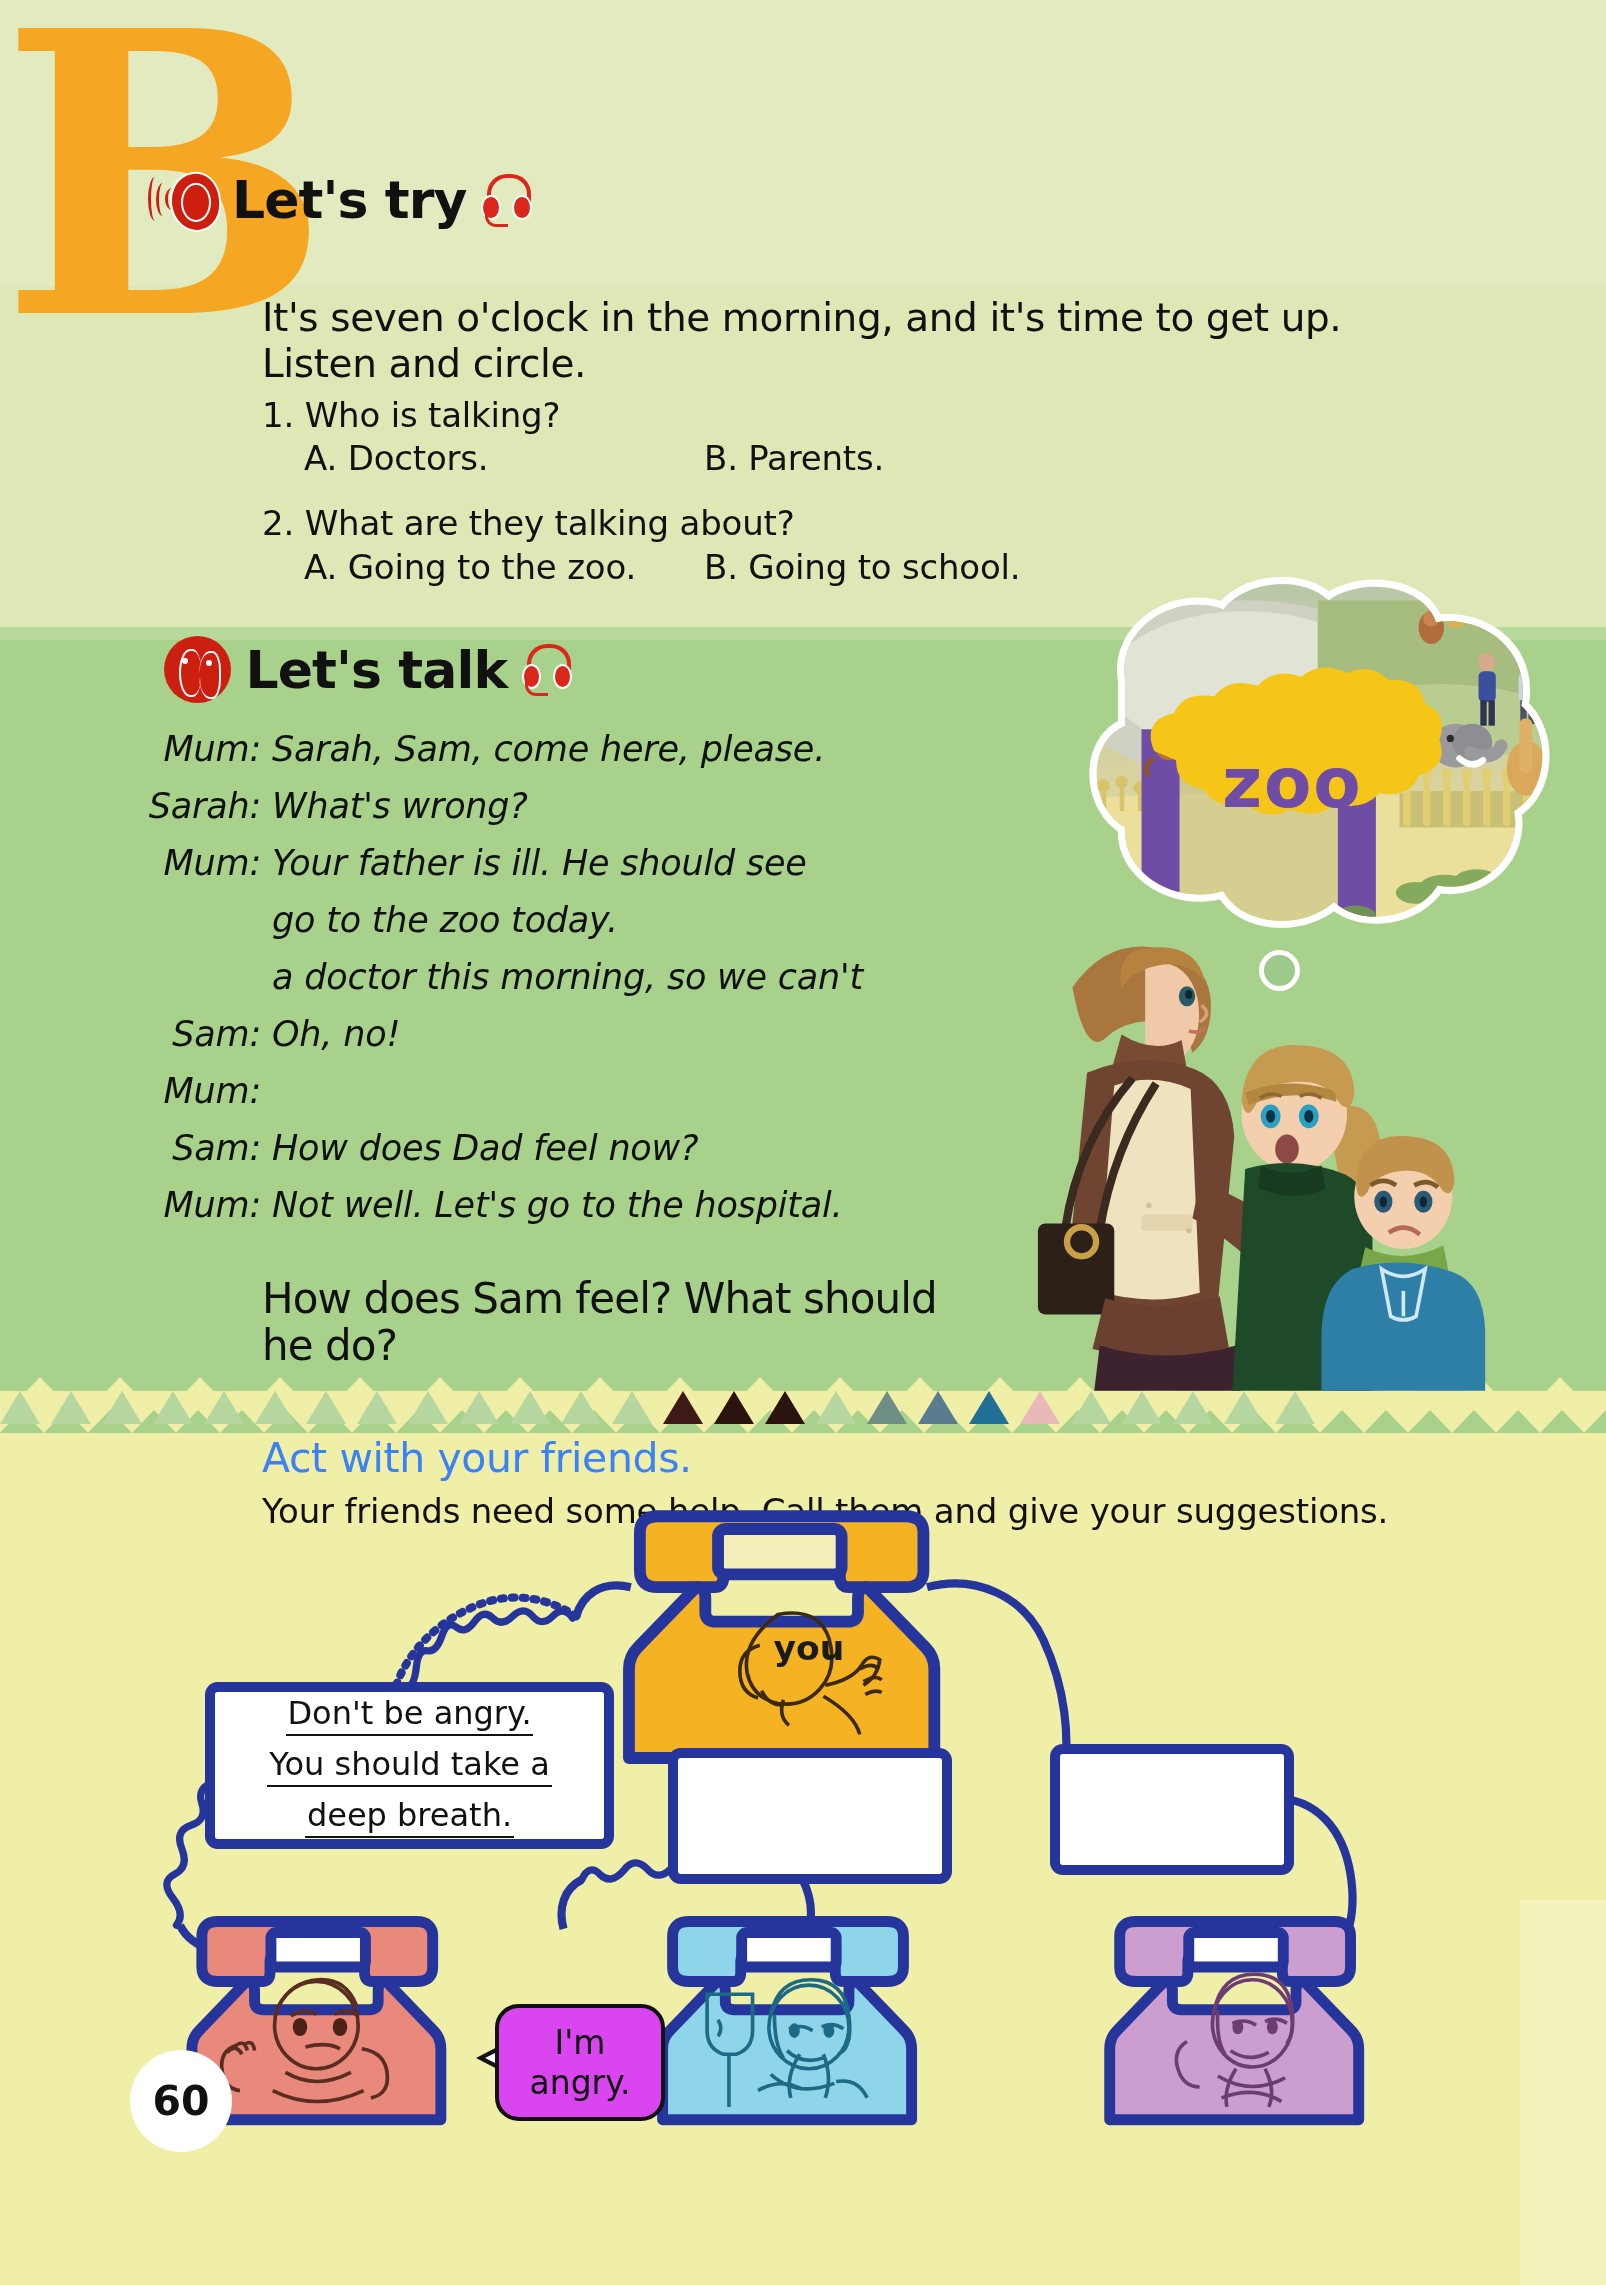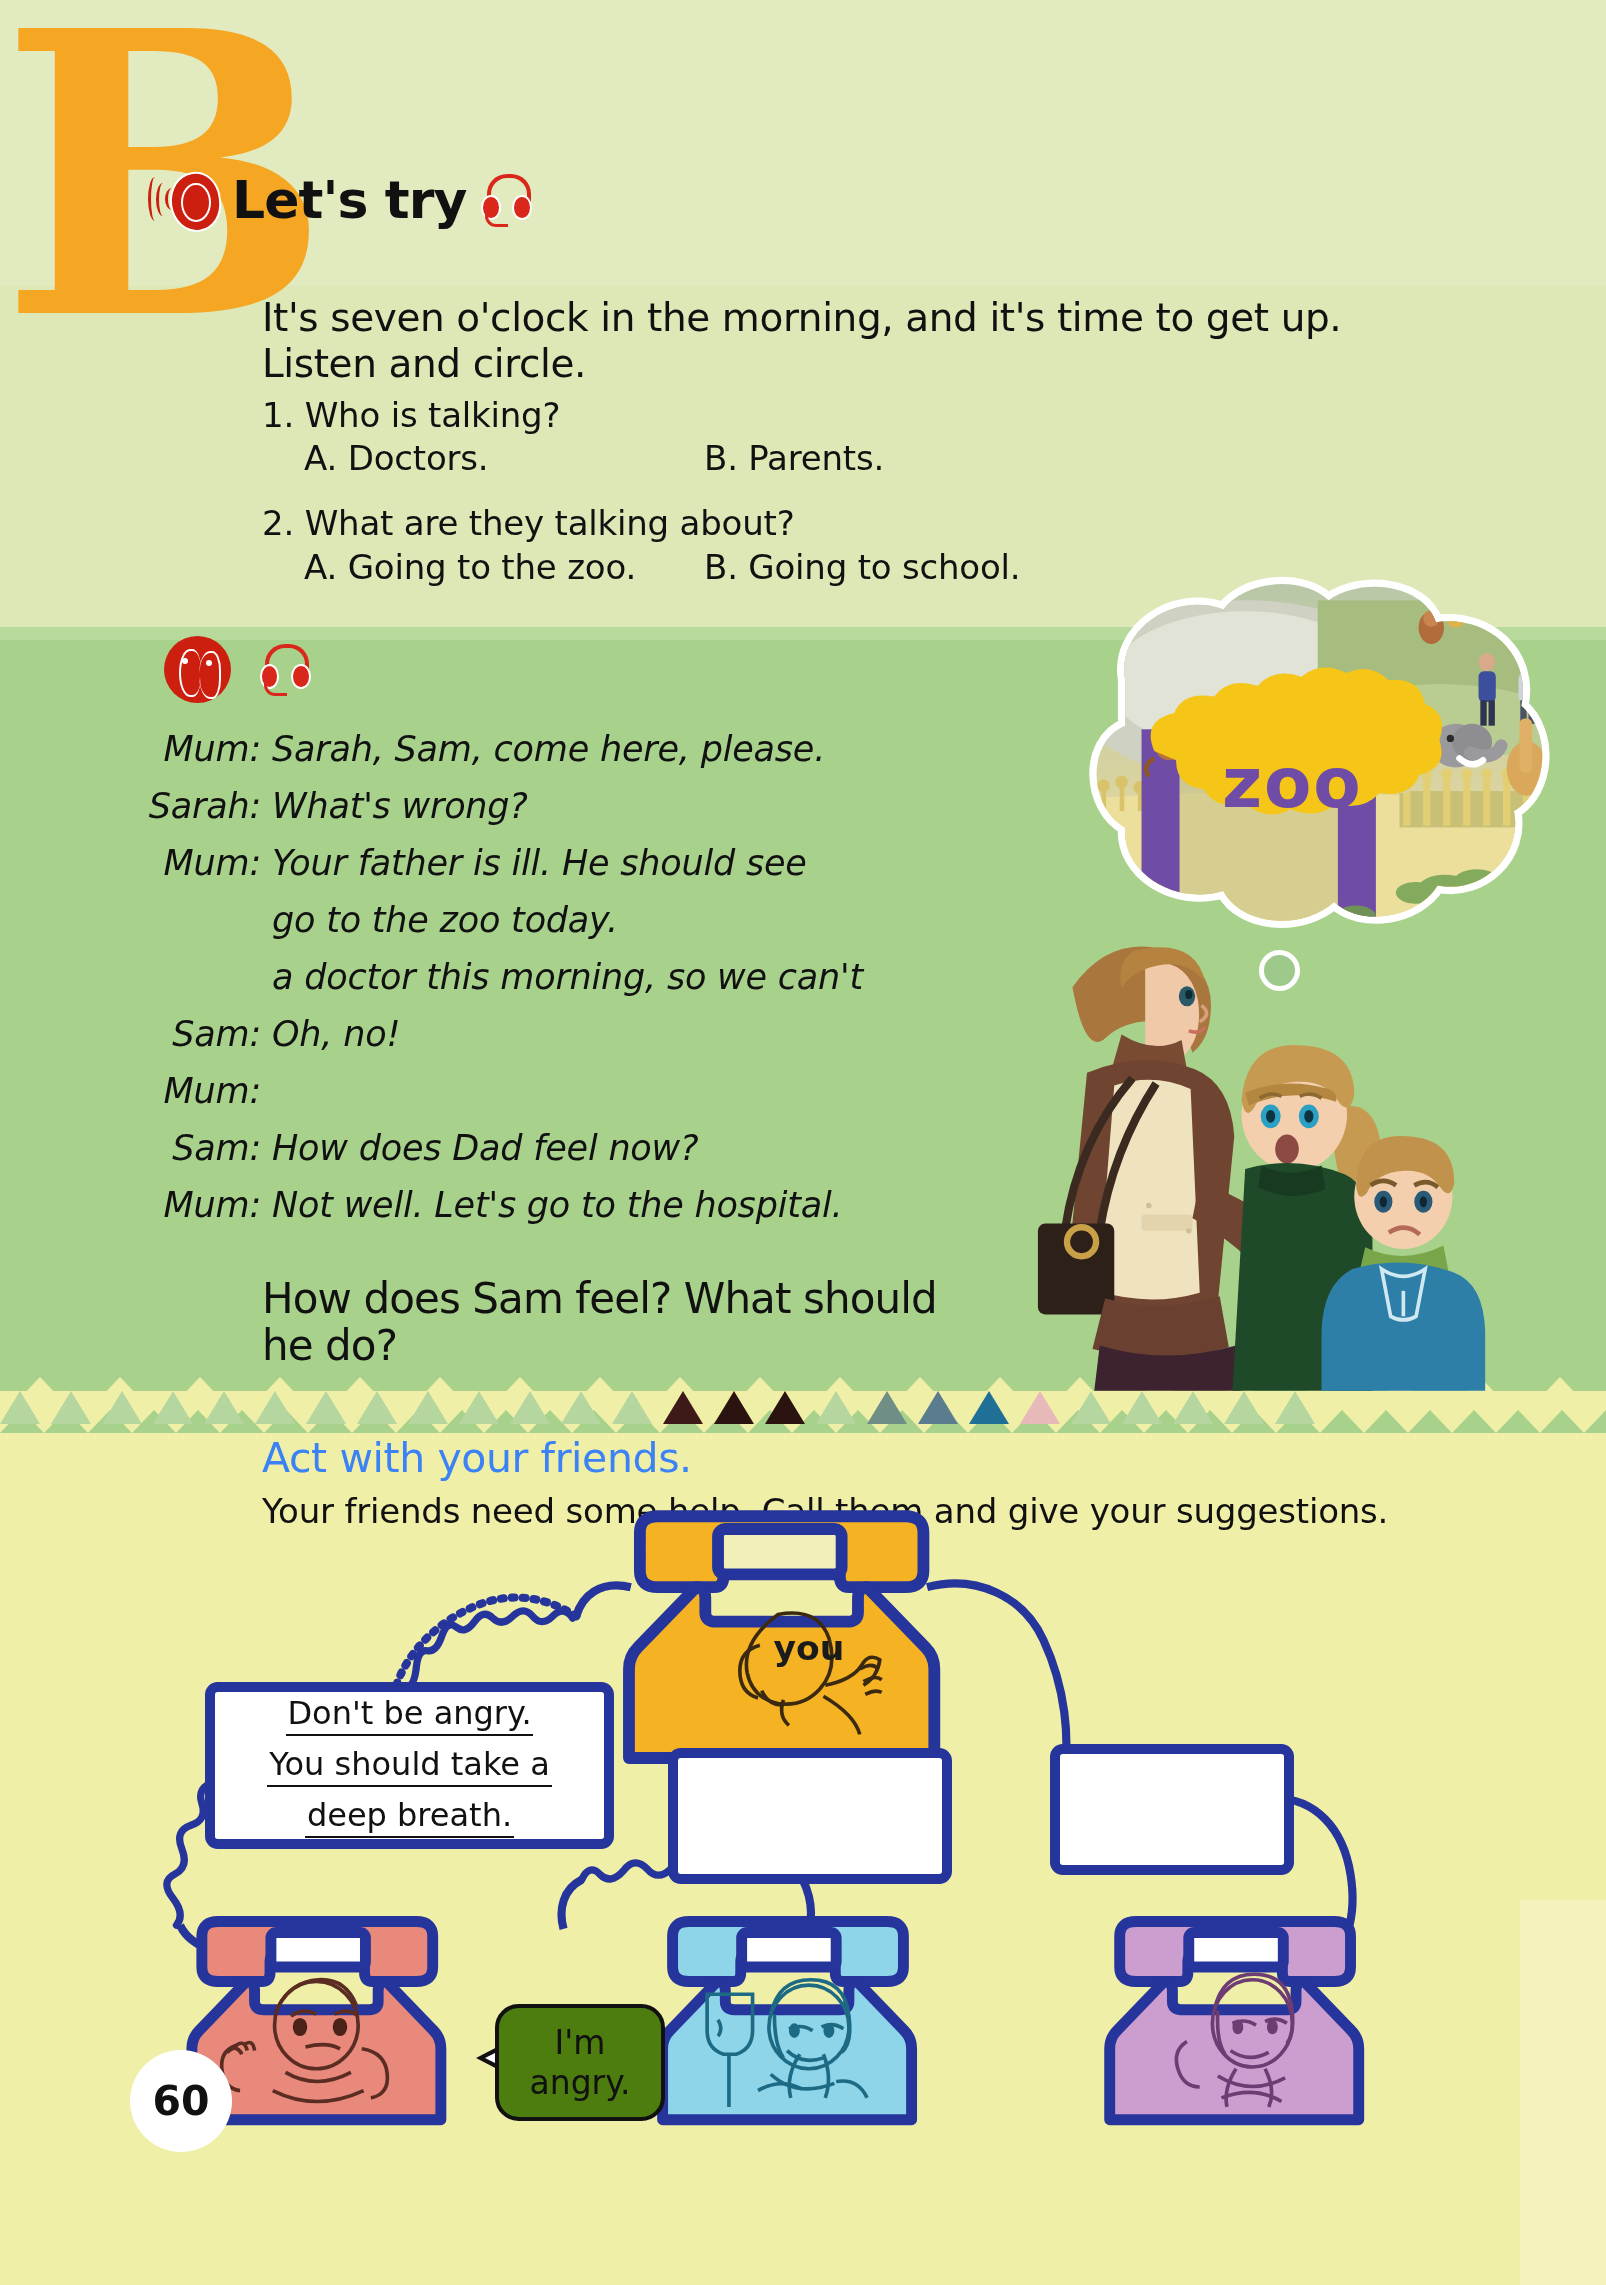--- a/index.html
+++ b/index.html
@@ -178,21 +178,21 @@
 
   .bubtext{
     position:absolute;left:0;top:0;width:100%;height:100%;
     display:flex;flex-direction:column;align-items:center;justify-content:center;
     font-size:32px;line-height:1.28;color:#111;text-align:center;gap:8px;
   }
   .bubtext span{border-bottom:2.7px solid #111;padding:0 1.8px;}
 
   .small-bub{
     position:absolute;left:495px;top:495px;width:162px;height:109px;
-    background:#4d7c0f;border:4.5px solid #111;border-radius:23.6px;
+    background:#d946ef;border:4.5px solid #111;border-radius:23.6px;
     display:flex;flex-direction:column;align-items:center;justify-content:center;
     font-size:33px;line-height:1.2;color:#111;
   }
   .small-bub-tail{
     position:absolute;left:476px;top:535px;width:0;height:0;
     border-top:14.5px solid transparent;border-bottom:14.5px solid transparent;
     border-right:27px solid #111;
   }
   .small-bub-tail-in{
     position:absolute;left:485px;top:538px;width:0;height:0;
@@ -345,20 +345,21 @@
     </div>
   </div>
 
   <div class="hdr hdr-talk">
     <div class="ico-faces">
       <div class="f fl"></div>
         <div class="f fr"></div>
       <div class="e el"></div>
         <div class="e er"></div>
     </div>
+    <div class="hdr-text">Let's talk</div>
     <div class="ico-headset">
       <div class="band"></div>
         <div class="cup cl"></div>
         <div class="cup cr"></div>
         <div class="mic"></div>
     </div>
   </div>
 
   <div class="dlg hand" id="dialogue">
       <div class="dlg-row">

